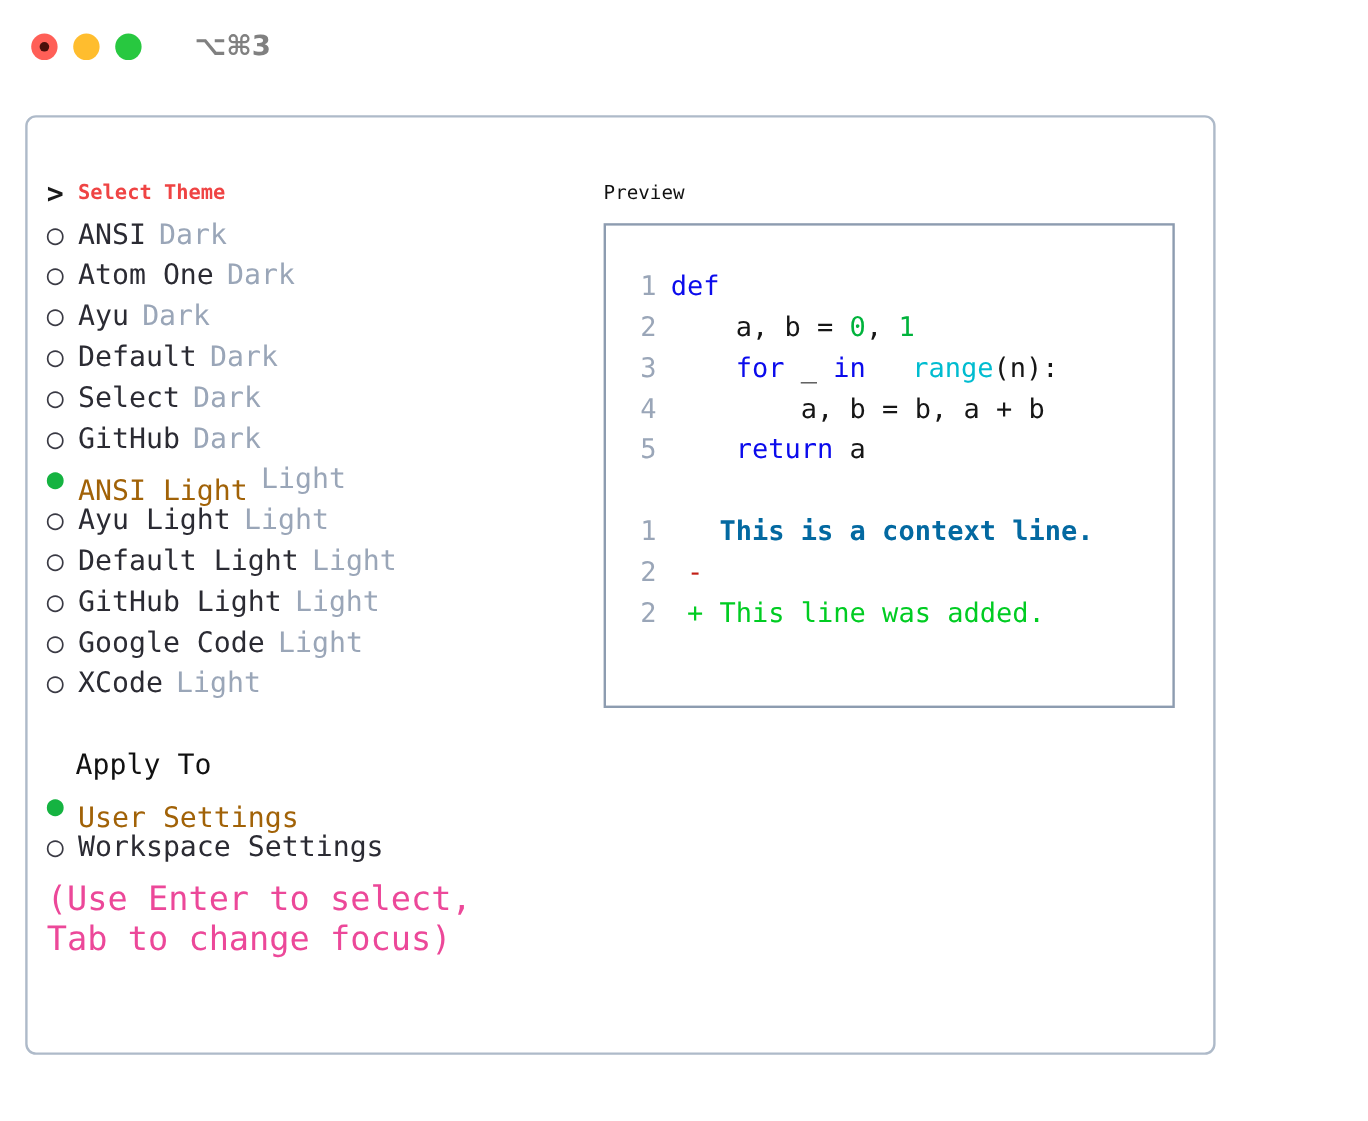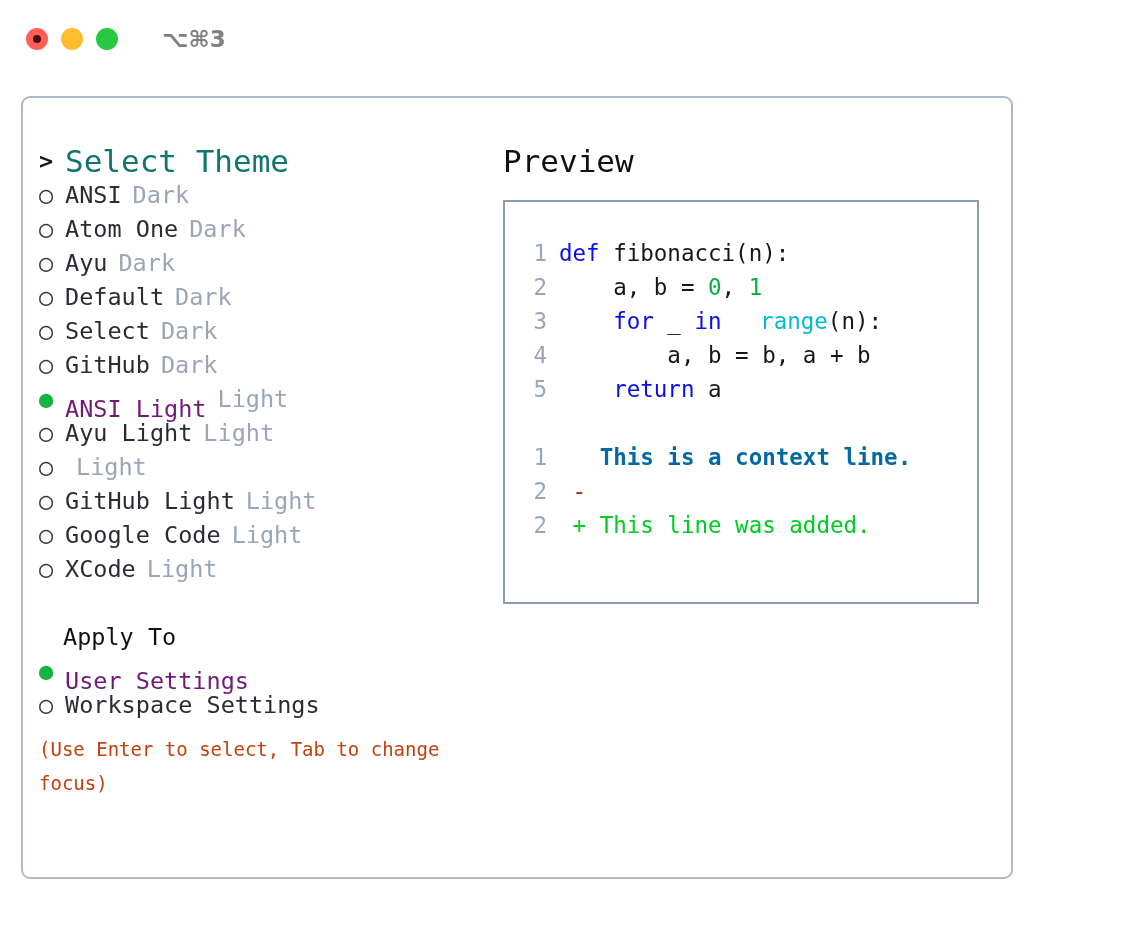--- a/index.html
+++ b/index.html
@@ -106,62 +106,62 @@
     width: 26px;
     flex: 0 0 26px;
     text-align: left;
     font-size: 23.5px;
   }
   .bullet.caret   { color: #1a1a1a; font-weight: bold; }
   .bullet.hollow  { color: #3a3a44; }
   .bullet.filled  { color: #15b341; }
 
   .label-head {
-    color: #0f766e;
-    font-weight: normal;
-    font-size: 31px;
+    color: #ef4444;
+    font-weight: bold;
+    font-size: 17px;
   }
   .label-name {
     color: #2b2b33;
   }
   .label-name.sel {
-    color: #701a75;
+    color: #a16207;
     margin-top: 19px;
   }
   .label-tag {
     color: #9aa6b8;
     margin-left: 11px;
     text-align: right;
   }
   .section-head {
     color: #111111;
     margin-left: 24px;
   }
   .spacer-row { height: 34px; }
   .hint {
     margin-top: 10px;
-    color: #c2410c;
-    font-size: 19px;
+    color: #ec4899;
+    font-size: 28px;
     line-height: 34px;
     width: 420px;
     white-space: pre-wrap;
   }
 
   
   .right-col {
     position: absolute;
     left: 480px;
     top: 46px;
     width: 490px;
   }
   .preview-title {
     color: #111111;
-    font-size: 31px;
-    line-height: 34px;
-    margin-bottom: 22px;
+    font-size: 16px;
+    line-height: 34px;
+    margin-bottom: 8px;
   }
   .preview-box {
     width: 476px;
     height: 404px;
     border: 2px solid #8d9cb0;
     box-sizing: border-box;
     background: #ffffff;
     padding: 34px 0 0 12px;
   }
   .code-line {
@@ -216,21 +216,21 @@
 
         <div id="theme-list">
             <div class="row"><span class="bullet hollow">○</span><span class="label-name">ANSI</span><span class="label-tag">Dark</span></div>
             <div class="row"><span class="bullet hollow">○</span><span class="label-name">Atom One</span><span class="label-tag">Dark</span></div>
             <div class="row"><span class="bullet hollow">○</span><span class="label-name">Ayu</span><span class="label-tag">Dark</span></div>
             <div class="row"><span class="bullet hollow">○</span><span class="label-name">Default</span><span class="label-tag">Dark</span></div>
             <div class="row"><span class="bullet hollow">○</span><span class="label-name">Select</span><span class="label-tag">Dark</span></div>
             <div class="row"><span class="bullet hollow">○</span><span class="label-name">GitHub</span><span class="label-tag">Dark</span></div>
             <div class="row"><span class="bullet filled">●</span><span class="label-name sel">ANSI Light</span><span class="label-tag">Light</span></div>
             <div class="row"><span class="bullet hollow">○</span><span class="label-name">Ayu Light</span><span class="label-tag">Light</span></div>
-            <div class="row"><span class="bullet hollow">○</span><span class="label-tag">Light</span></div>
+            <div class="row"><span class="bullet hollow">○</span><span class="label-name">Default Light</span><span class="label-tag">Light</span></div>
             <div class="row"><span class="bullet hollow">○</span><span class="label-name">GitHub Light</span><span class="label-tag">Light</span></div>
             <div class="row"><span class="bullet hollow">○</span><span class="label-name">Google Code</span><span class="label-tag">Light</span></div>
             <div class="row"><span class="bullet hollow">○</span><span class="label-name">XCode</span><span class="label-tag">Light</span></div>
           </div>
 
         <div class="spacer-row"></div>
 
         <div class="row">
           <span class="section-head">Apply To</span>
         </div>
@@ -240,21 +240,21 @@
             <div class="row"><span class="bullet hollow">○</span><span class="label-name">Workspace Settings</span></div>
           </div>
 
         <div class="hint">(Use Enter to select, Tab to change focus)</div>
       </div>
 
       <div class="right-col">
         <div class="preview-title">Preview</div>
         <div class="preview-box">
           <div id="code-block">
-              <div class="code-line"><span class="gutter">1</span><span class="tok-kw">def </span><span class="tok-txt">fibonacci(n):</span></div>
+              <div class="code-line"><span class="gutter">1</span><span class="tok-kw">def </span></div>
               <div class="code-line"><span class="gutter">2</span><span class="tok-txt">    a, b = </span><span class="tok-num">0</span><span class="tok-txt">, </span><span class="tok-num">1</span></div>
               <div class="code-line"><span class="gutter">3</span><span class="tok-txt">    </span><span class="tok-kw">for</span><span class="tok-txt"> _ </span><span class="tok-kw">in</span><span class="tok-txt"> </span><span class="tok-fn">range</span><span class="tok-txt">(n):</span></div>
               <div class="code-line"><span class="gutter">4</span><span class="tok-txt">        a, b = b, a + b</span></div>
               <div class="code-line"><span class="gutter">5</span><span class="tok-txt">    </span><span class="tok-kw">return</span><span class="tok-txt"> a</span></div>
             </div>
           <div class="code-blank"></div>
           <div id="diff-block">
               <div class="code-line"><span class="gutter">1</span><span class="tok-ctx">  </span><span class="tok-ctx"> This is a context line.</span></div>
               <div class="code-line"><span class="gutter">2</span><span class="tok-del"> -</span></div>
               <div class="code-line"><span class="gutter">2</span><span class="tok-add"> +</span><span class="tok-add"> This line was added.</span></div>

